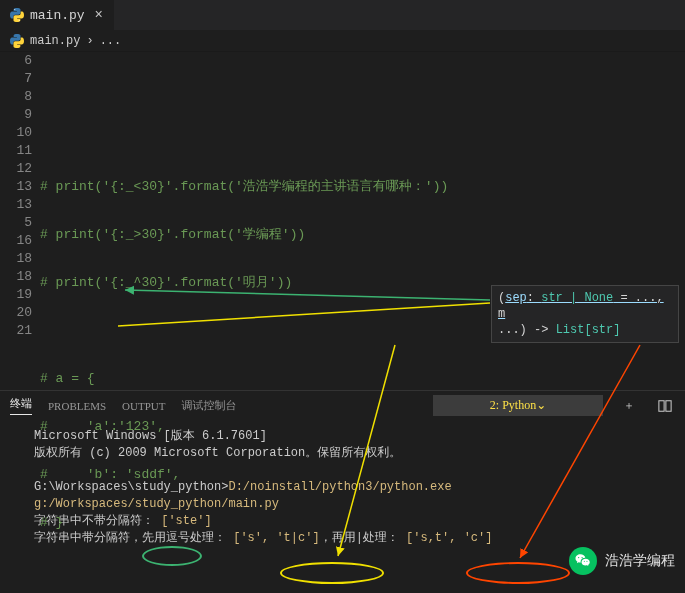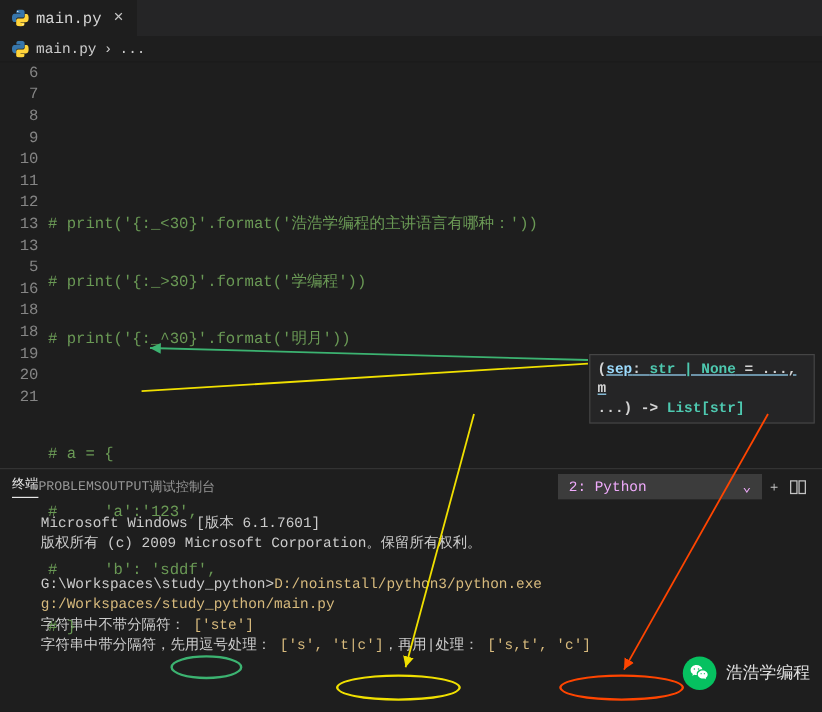--- a/index.html
+++ b/index.html
@@ -54,54 +54,54 @@
   text-align: right;
   user-select: none;
 }
 .gutter div, .code div { height: 18px; line-height: 18px; }
 .code { flex: 1; white-space: pre; }
 .c-comment { color: #6A9955; }
 .c-param { color: #9CDCFE; }
 .hint-box {
   position: absolute;
   right: 6px;
-  top: 243px;
+  top: 233px;
   width: 188px;
   background: #252526;
   border: 1px solid #454545;
   padding: 4px 6px;
   font-size: 12px;
   color: #9CDCFE;
   z-index: 5;
   line-height: 16px;
-  font-weight: bold;
 }
 .hint-box .type { color: #4EC9B0; }
 .hint-box .dim { color: #d4d4d4; }
 .panel-tabs {
   height: 30px;
   display: flex;
   align-items: center;
   padding: 0 10px;
-  gap: 0;
+  gap: 16px;
   font-size: 11px;
   color: #969696;
   border-top: 1px solid #333;
   margin-top: 20px;
+  font-family: Liberation Serif, serif;
 }
 .panel-tabs .active { color: #e7e7e7; border-bottom: 1px solid #e7e7e7; padding-bottom: 3px; }
 .panel-tabs .spacer { flex: 1; }
 .panel-dropdown {
   background: #3c3c3c;
   border: 1px solid #3c3c3c;
-  color: #f0abfc;
+  color: #fde047;
   padding: 2px 8px;
   width: 170px;
   display: flex;
-  justify-content: space-between;
+  justify-content: center;
   align-items: center;
   font-size: 12px;
 }
 .panel-icon {
   width: 20px;
   height: 20px;
   display: flex;
   align-items: center;
   justify-content: center;
   color: #c5c5c5;

